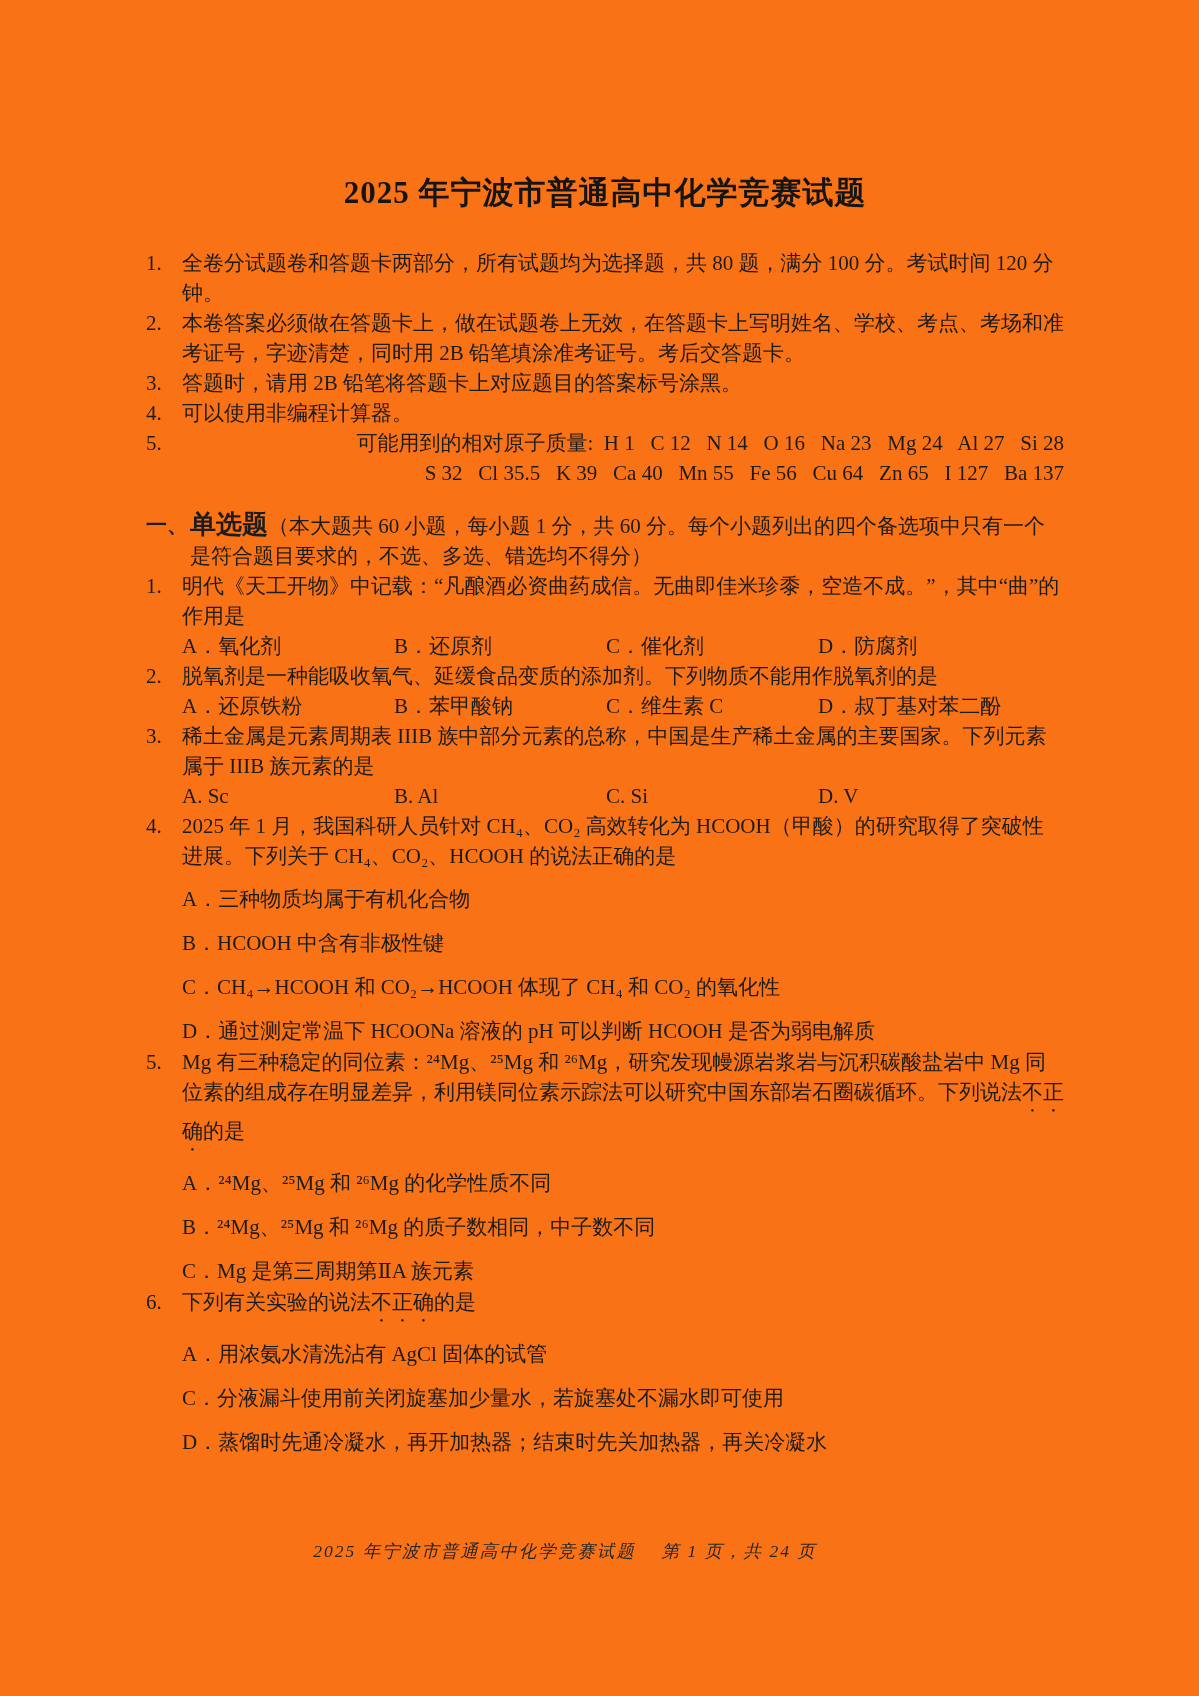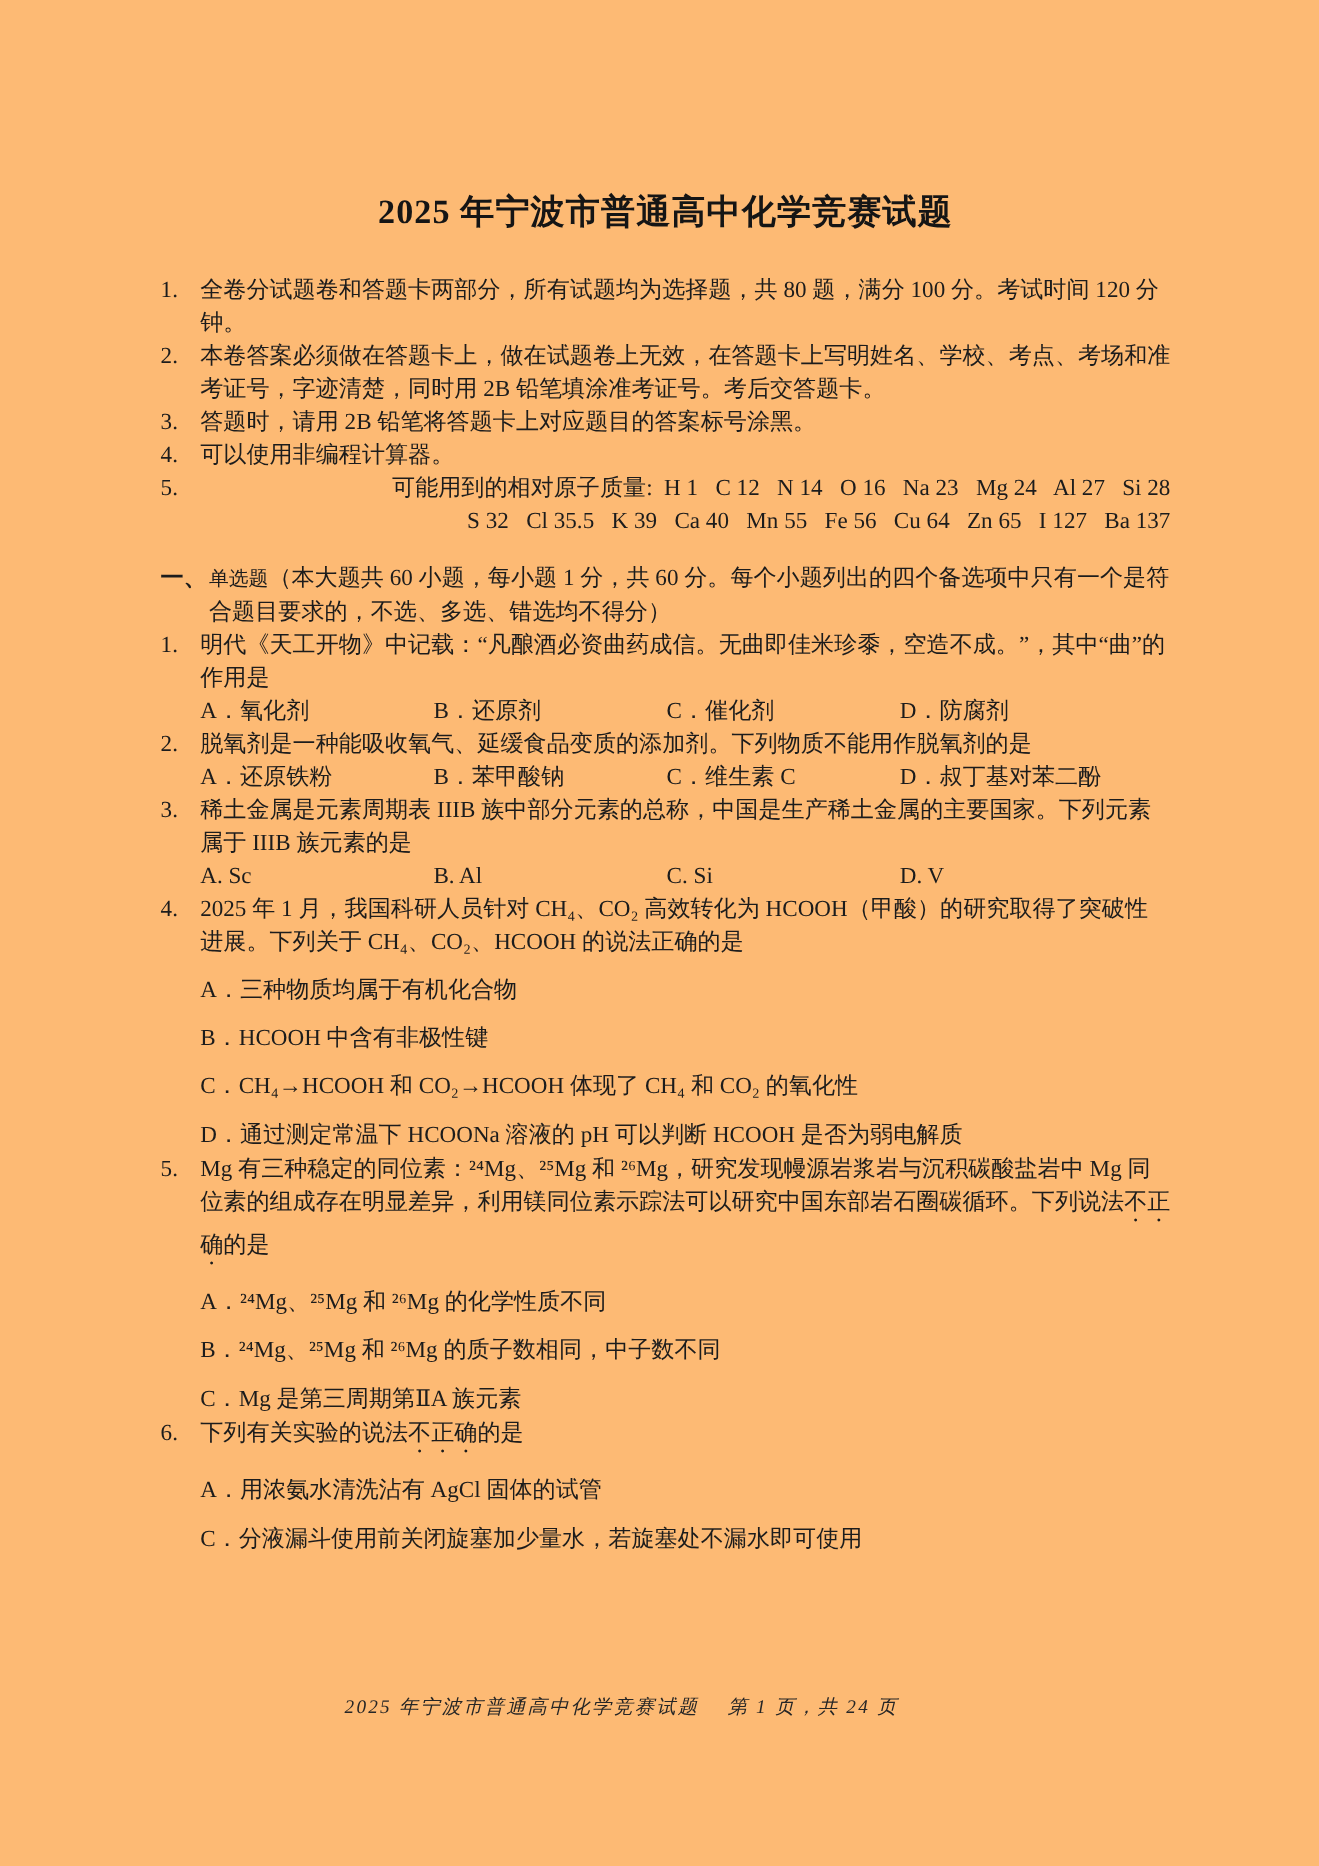--- a/index.html
+++ b/index.html
@@ -4,21 +4,21 @@
 <style>
   * { margin:0; padding:0; box-sizing:border-box; }
   html,body { background:#ffffff; }
   body {
     width:1199px; height:1696px;
     font-family:"Liberation Serif","DejaVu Serif",serif;
     color:#1c1c1c;
     position:relative;
     overflow:hidden;
   }
-  .page { position:absolute; inset:0; background:#fdba74; }
+  .page { position:absolute; inset:0; background:#f97316; }
   .content {
     position:absolute; left:146px; top:172px; width:918px;
     font-size:21px; line-height:30px;
   }
   .title {
     text-align:center; font-size:31px; font-weight:bold;
     letter-spacing:1px; line-height:42px; margin-bottom:34px;
     color:#151515;
   }
   .notice-heading { font-weight:bold; font-size:21.5px; }
@@ -26,21 +26,21 @@
   .row .num { flex:none; width:36px; }
   .row .body { flex:1; }
   .q-row { margin-top:0px; }
   .opt-grid {
     display:grid;
     grid-template-columns:212px 212px 212px 1fr;
   }
   .opt-stack > div { line-height:31px; margin-top:13px; }
   .section { margin-top:22px; }
   .section .num { width:44px; font-weight:bold; }
-  .section-label { font-weight:normal; font-size:18px; }
+  .section-label { font-weight:bold; font-size:26px; }
   .masses { white-space:pre-wrap;text-align:right; }
   .emph {
     -webkit-text-emphasis:filled dot #1c1c1c;
     -webkit-text-emphasis-position:under right;
     text-emphasis:filled dot #1c1c1c;
     text-emphasis-position:under right;
   }
   .footer {
     position:absolute; left:0; top:1492px; width:1130px;
     text-align:center; font-size:17.5px; font-style:italic;
@@ -151,20 +151,21 @@
       </div>
     </div>
 
     <div class="row q-row">
       <span class="num">6.</span>
       <div class="body">
         <div><span>下列有关实验的说法</span><span class="emph">不正确</span><span>的是</span></div>
         <div class="opt-stack">
           <div>A．用浓氨水清洗沾有 AgCl 固体的试管</div>
           <div>C．分液漏斗使用前关闭旋塞加少量水，若旋塞处不漏水即可使用</div>
+          <div>D．蒸馏时先通冷凝水，再开加热器；结束时先关加热器，再关冷凝水</div>
         </div>
       </div>
     </div>
 
   </div>
 
   <div class="footer">2025 年宁波市普通高中化学竞赛试题　 第 1 页，共 24 页</div>
 </div>
 
 </body></html>

